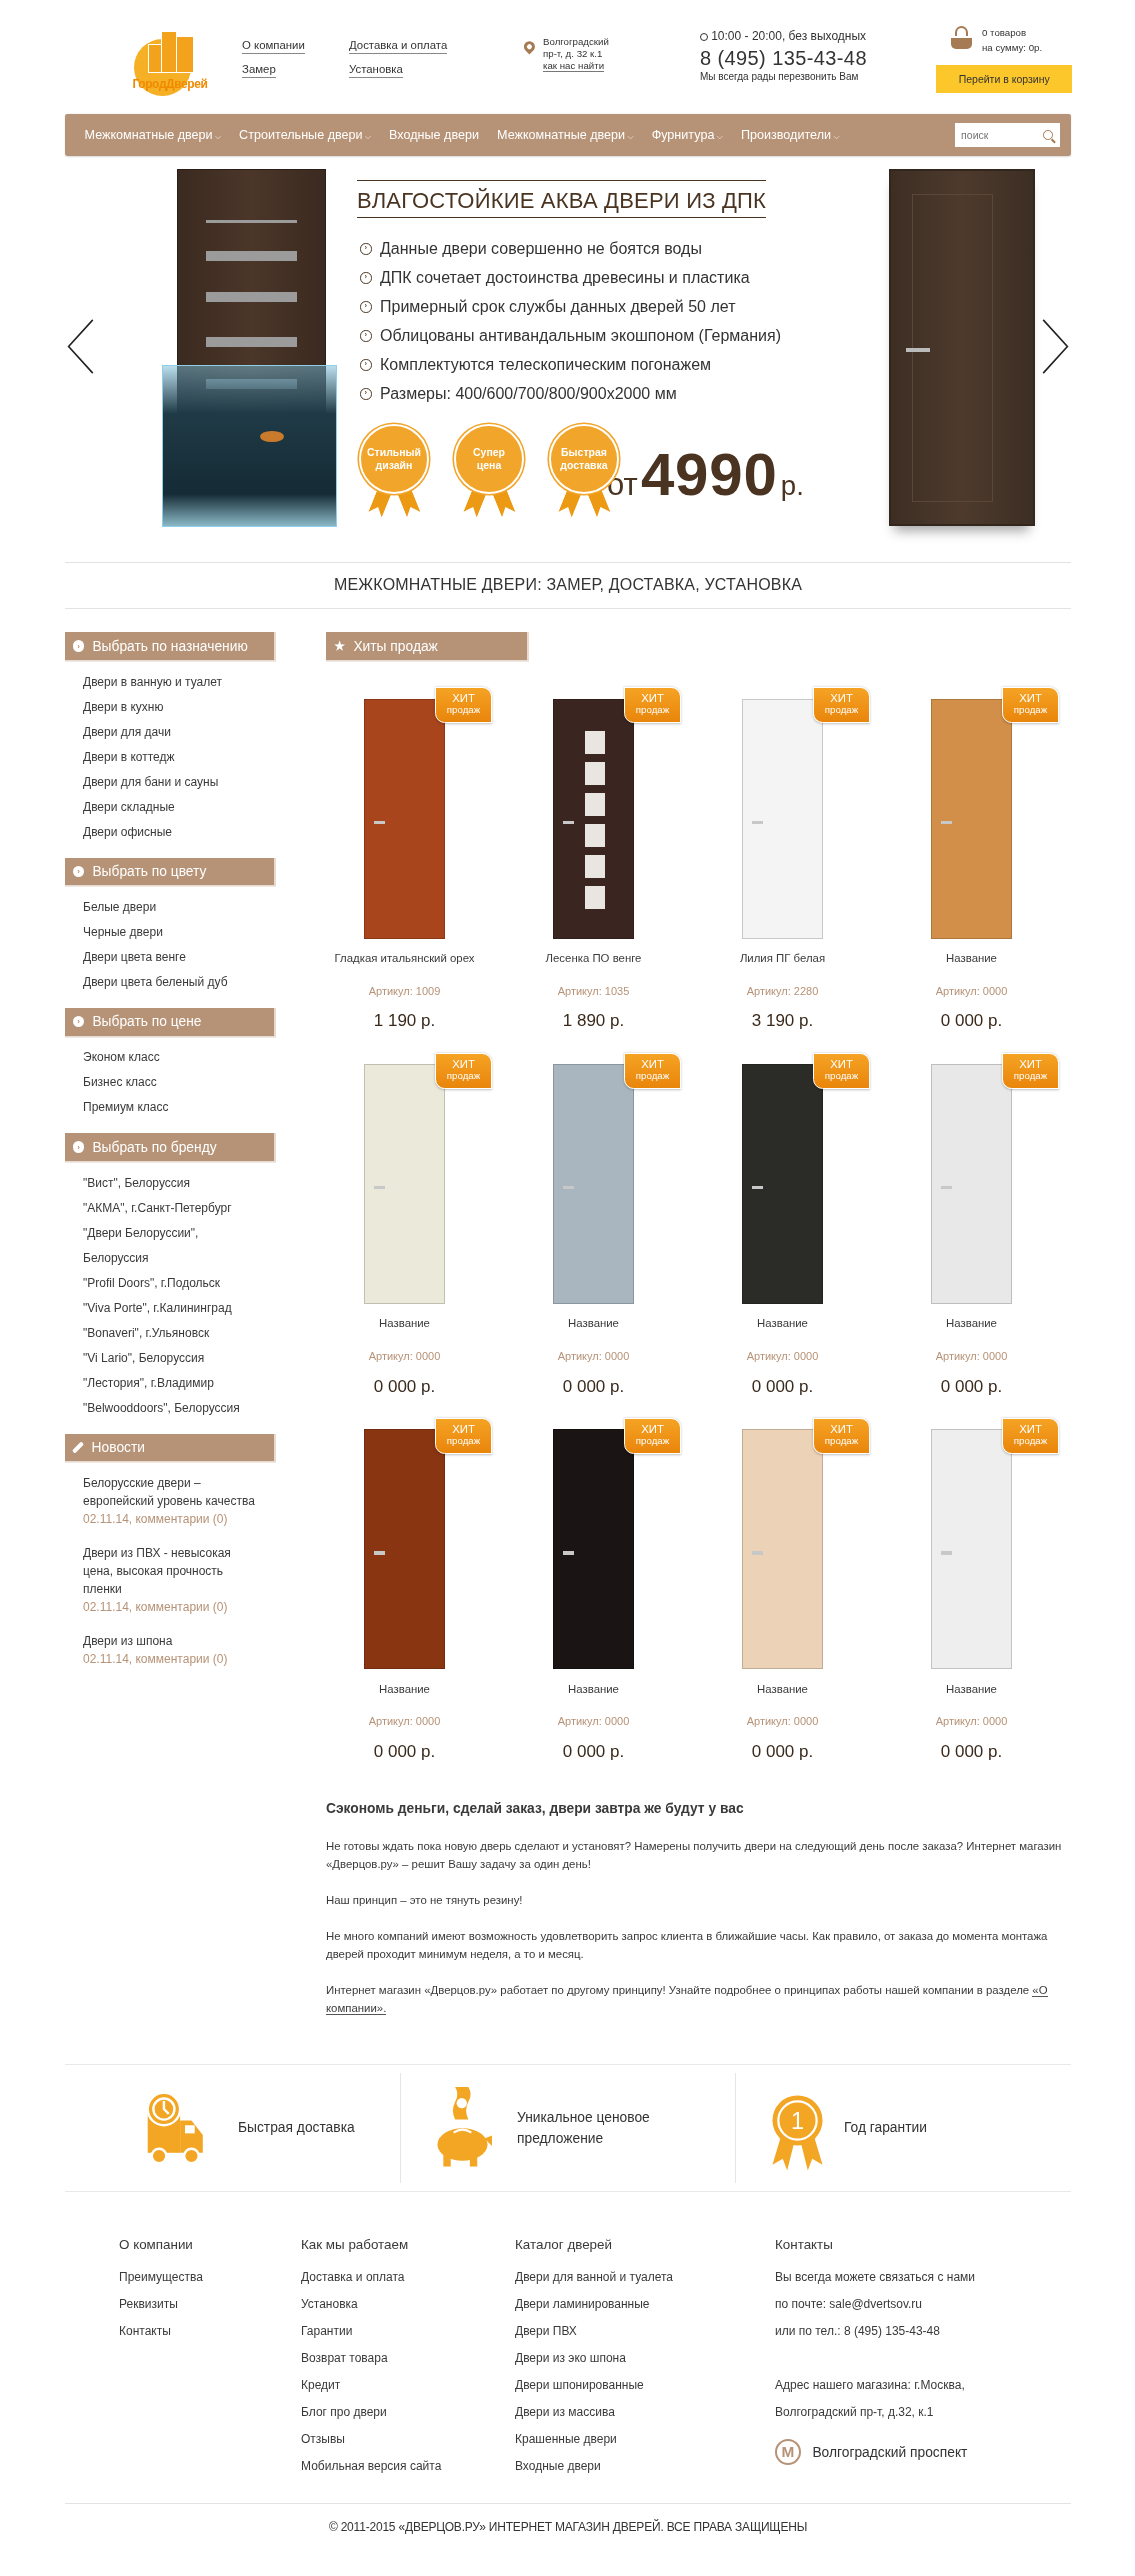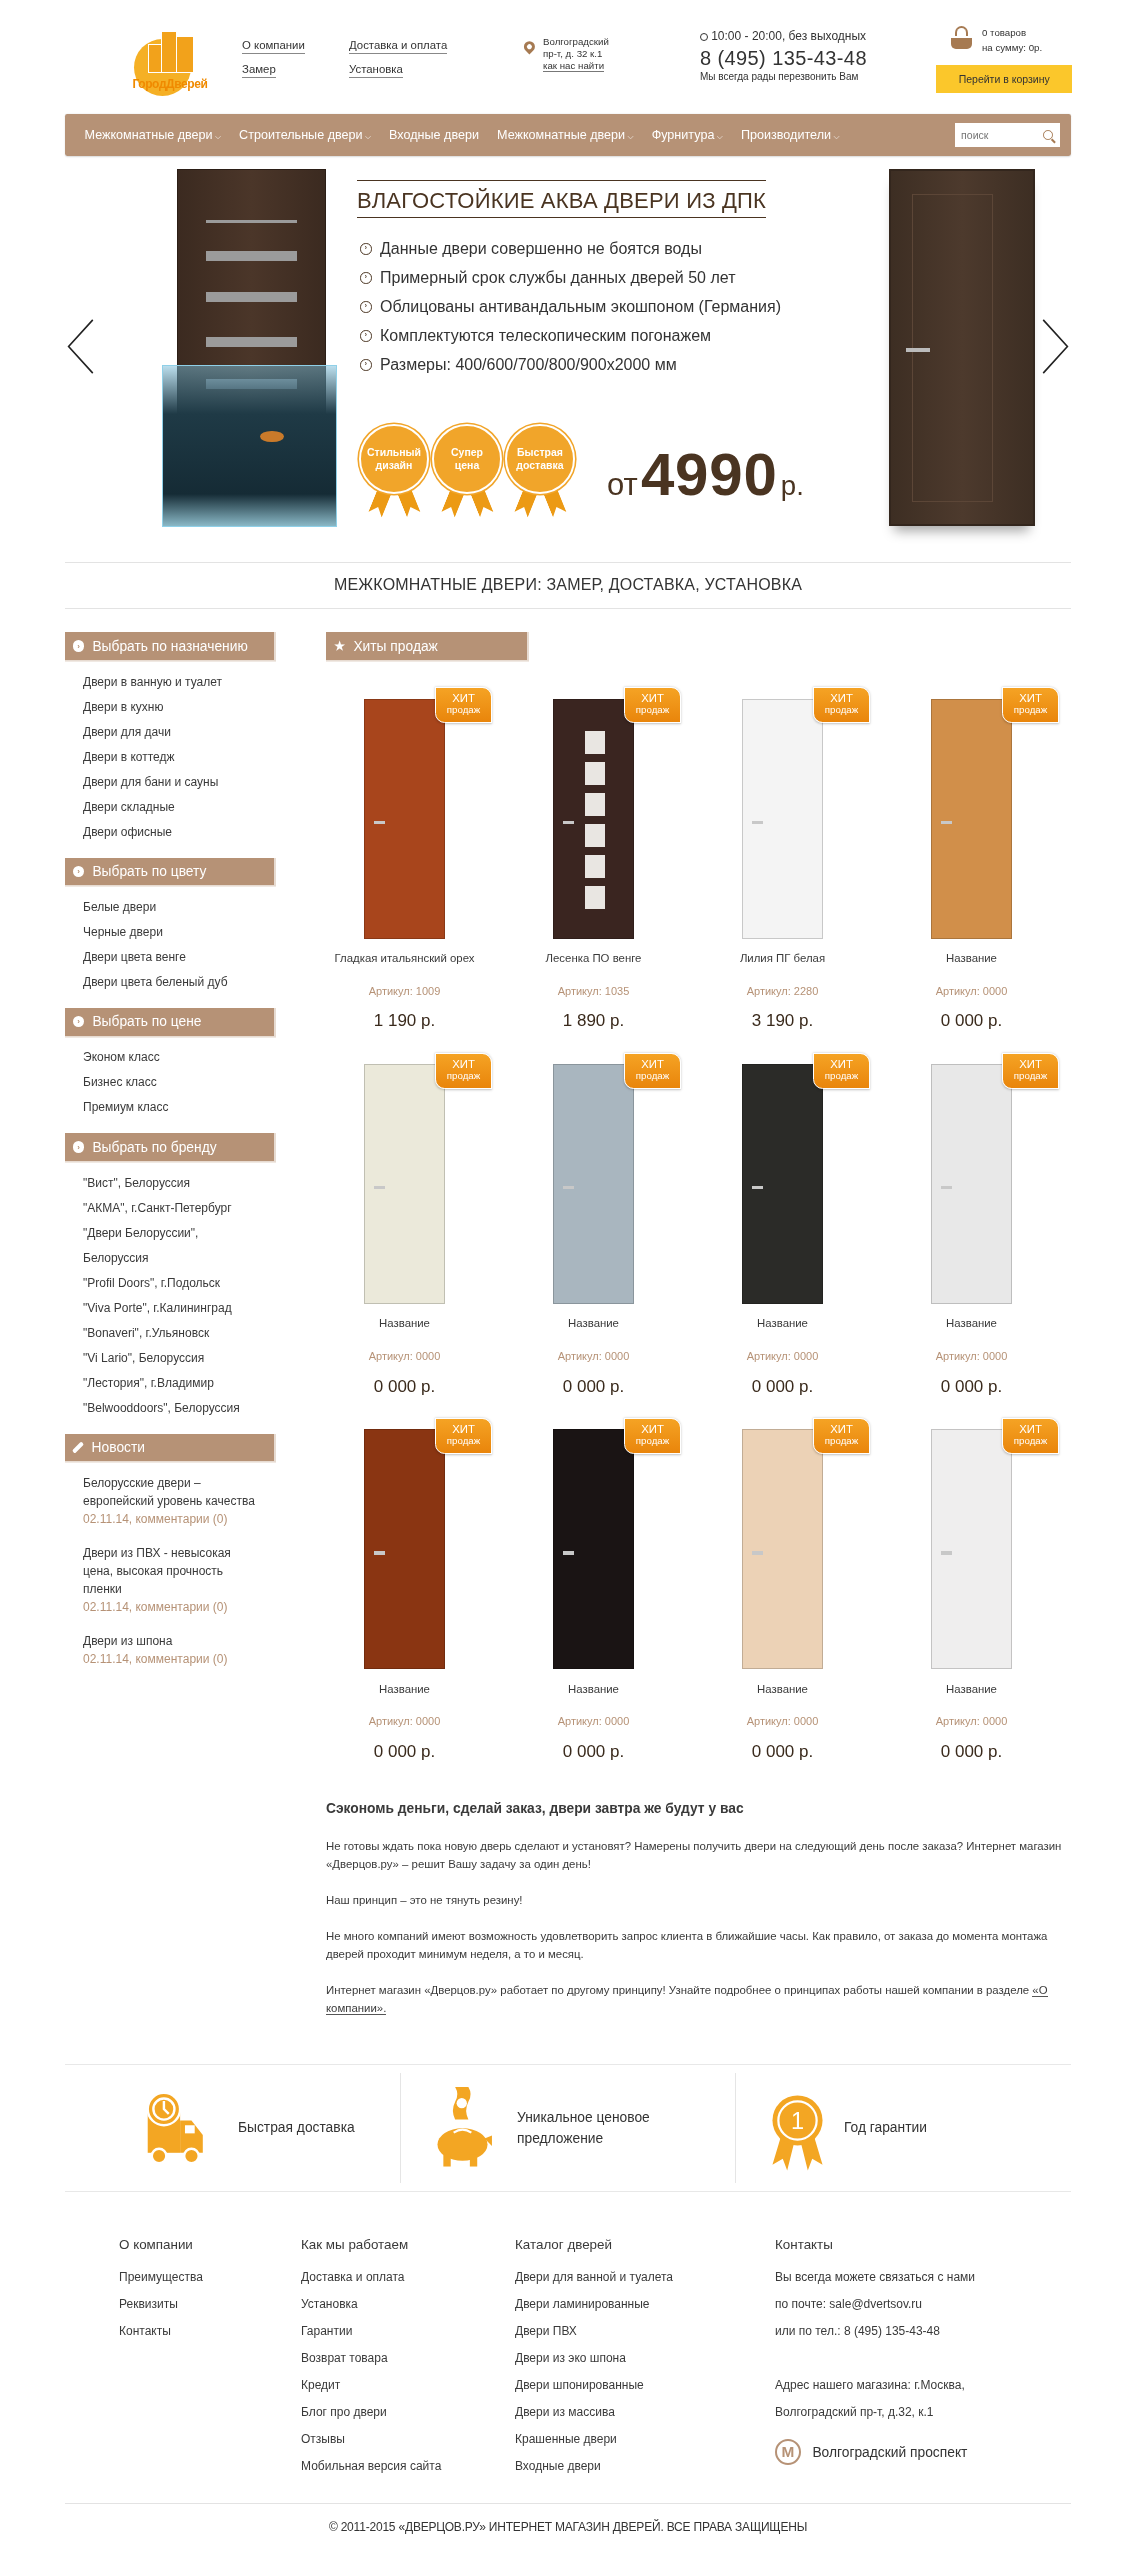--- a/index.html
+++ b/index.html
@@ -47,21 +47,21 @@
   .arrow.right { right: 1.6px; }
   .door-hero { position: absolute; left: 112px; top: 13px; width: 149px; height: 272px; background: linear-gradient(90deg,#3b2a20,#4b3629 50%,#3b2a20); border: 1.6px solid #2b1e16; }
   .door-hero .bar { position: absolute; left: 27.6px; width: 91px; height: 9.7px; background: #9b9b9b; }
   .door-hero .tank { position: absolute; left: -16px; top: 195px; width: 175px; height: 162px; background: linear-gradient(180deg, rgba(120,190,220,0.5), #1f3a46 30%, #152b35 80%, #8ab8c6); border: 1.6px solid #8fd0e8; }
   .door-hero .fish { position: absolute; left: 97px; top: 65px; width: 24px; height: 11.4px; background: #c97a2a; border-radius: 50%; }
   .slide-copy { position: absolute; left: 292px; top: 24px; width: 438px; }
   .slide-copy .title { display: inline-block; color: #4a3421; font-weight: normal; font-size: 22px; border-top: 1.6px solid #4a3421; border-bottom: 1.6px solid #4a3421; padding: 6.5px 0 3.2px; letter-spacing: 0.2px; }
   .slide-copy ul { list-style: none; margin-top: 16px; }
   .slide-copy li { font-size: 16px; color: #333; line-height: 29px; padding-left: 23px; position: relative; }
   .slide-copy li .bul { position: absolute; left: 3.2px; top: 9.7px; width: 11.4px; height: 11.4px; border: 1.6px solid #4a3421; border-radius: 50%; font-size: 6.5px; line-height: 8px; text-align: center; color: #4a3421; font-weight: bold; }
-  .medals { position: absolute; left: 294px; top: 268px; display: flex; gap: 3px; }
+  .medals { position: absolute; left: 294px; top: 268px; display: flex; gap: 25px; }
   .medal { width: 70px; height: 96px; position: relative; }
   .medal .disc { position: absolute; left: 0; top: 0; width: 70px; height: 70px; border-radius: 50%; background: #f1a52a; border: 2.4px solid #fff; box-shadow: 0 0 0 1.6px #f1a52a; display: flex; align-items: center; justify-content: center; text-align: center; color: #fff; font-weight: bold; font-size: 10.5px; line-height: 13px; z-index: 2; }
   .medal .rib { position: absolute; top: 58px; width: 14.6px; height: 34px; background: #ec9a14; clip-path: polygon(0 0,100% 0,100% 100%,50% 75%,0 100%); }
   .medal .rib.a { left: 14.6px; transform: rotate(22deg); }
   .medal .rib.b { left: 41px; transform: rotate(-22deg); }
   .price-big { position: absolute; left: 542px; top: 284px; color: #4a3421; white-space: nowrap; }
   .price-big .from { font-size: 31px; }
   .price-big .val { font-size: 60px; font-weight: bold; letter-spacing: 0.8px; }
   .price-big .cur { font-size: 27.6px; }
   .door-right { position: absolute; left: 824px; top: 13px; width: 146px; height: 357px; background: linear-gradient(90deg,#3d2e23,#4d3a2d 50%,#3d2e23); border: 2.4px solid #33261d; box-shadow: 0 11.4px 11.4px -4.9px rgba(0,0,0,0.35); }
@@ -199,20 +199,21 @@
       <div class="bar" style="top:209px;"></div>
       <div class="tank">
           <div class="fish"></div>
         </div>
     </div>
 
     <div class="slide-copy">
       <div class="title">ВЛАГОСТОЙКИЕ АКВА ДВЕРИ ИЗ ДПК</div>
       <ul>
         <li><span class="bul">›</span><span>Данные двери совершенно не боятся воды</span></li>
+        <li><span class="bul">›</span><span>ДПК сочетает достоинства древесины и пластика</span></li>
         <li><span class="bul">›</span><span>Примерный срок службы данных дверей 50 лет</span></li>
         <li><span class="bul">›</span><span>Облицованы антивандальным экошпоном (Германия)</span></li>
         <li><span class="bul">›</span><span>Комплектуются телескопическим погонажем</span></li>
         <li><span class="bul">›</span><span>Размеры: 400/600/700/800/900х2000 мм</span></li>
       </ul>
     </div>
 
     <div class="medals">
       <div class="medal">
           <div class="rib a"></div>

